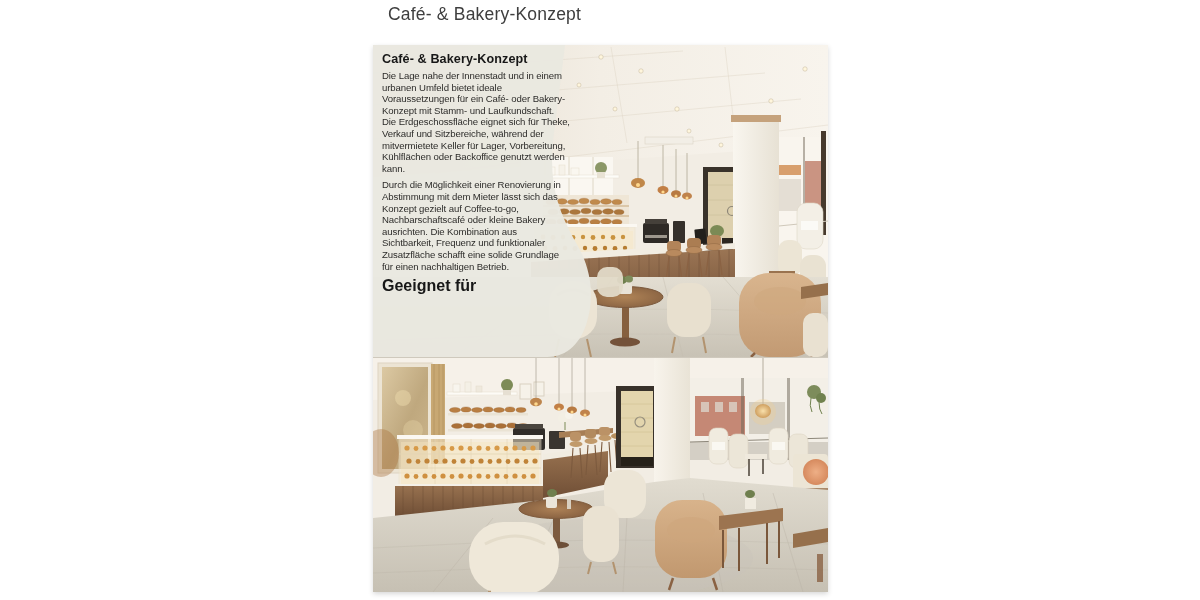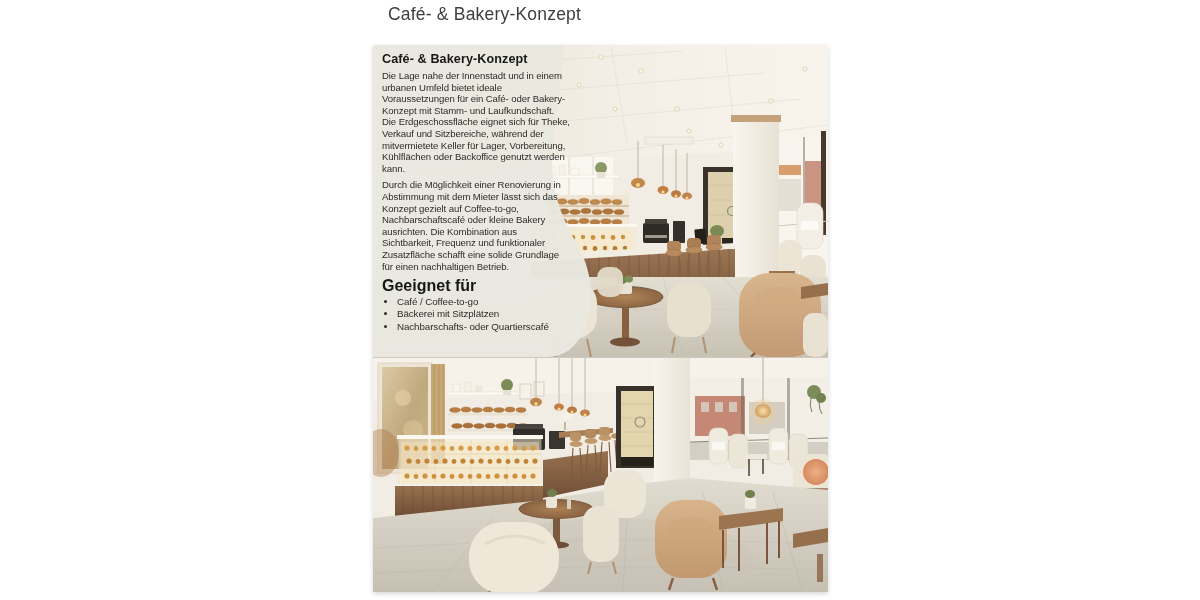--- a/index.html
+++ b/index.html
@@ -242,25 +242,20 @@
 
       <div class="overlay">
         <svg class="blob" viewBox="0 0 230 312" width="230" height="312">
           <path d="M0,0 L192,0 C188,34 184,62 180,96 C176,136 184,164 202,196 C218,222 222,250 214,277 C208,297 195,312 174,312 L0,312 Z" fill="#e9e8e0" fill-opacity=".97"></path>
         </svg>
         <div class="overlay-content">
           <h2>Café- &amp; Bakery-Konzept</h2>
           <p>Die Lage nahe der Innenstadt und in einem urbanen Umfeld bietet ideale Voraussetzungen für ein Café- oder Bakery-Konzept mit Stamm- und Laufkundschaft. Die Erdgeschossfläche eignet sich für Theke, Verkauf und Sitzbereiche, während der mitvermietete Keller für Lager, Vorbereitung, Kühlflächen oder Backoffice genutzt werden kann.</p>
           <p>Durch die Möglichkeit einer Renovierung in Abstimmung mit dem Mieter lässt sich das Konzept gezielt auf Coffee-to-go, Nachbarschaftscafé oder kleine Bakery ausrichten. Die Kombination aus Sichtbarkeit, Frequenz und funktionaler Zusatzfläche schafft eine solide Grundlage für einen nachhaltigen Betrieb.</p>
           <h3>Geeignet für</h3>
-          <ul>
-            <li>Café / Coffee-to-go</li>
-            <li>Bäckerei mit Sitzplätzen</li>
-            <li>Nachbarschafts- oder Quartierscafé</li>
-          </ul>
         </div>
       </div>
     </div>
 
     <div class="photo photo-bottom" aria-label="Bäckerei-Vitrine mit Gebäck, Kaffeebar mit Barhockern und Sitzplätze am Fenster">
       <svg viewBox="0 0 455 234" width="455" height="234" preserveAspectRatio="none">
         <defs>
           <linearGradient id="bMirror" x1="0" y1="0" x2="1" y2="1">
               <stop offset="0" stop-color="#dcc9a3"></stop>
               <stop offset=".55" stop-color="#bfa87e"></stop>

